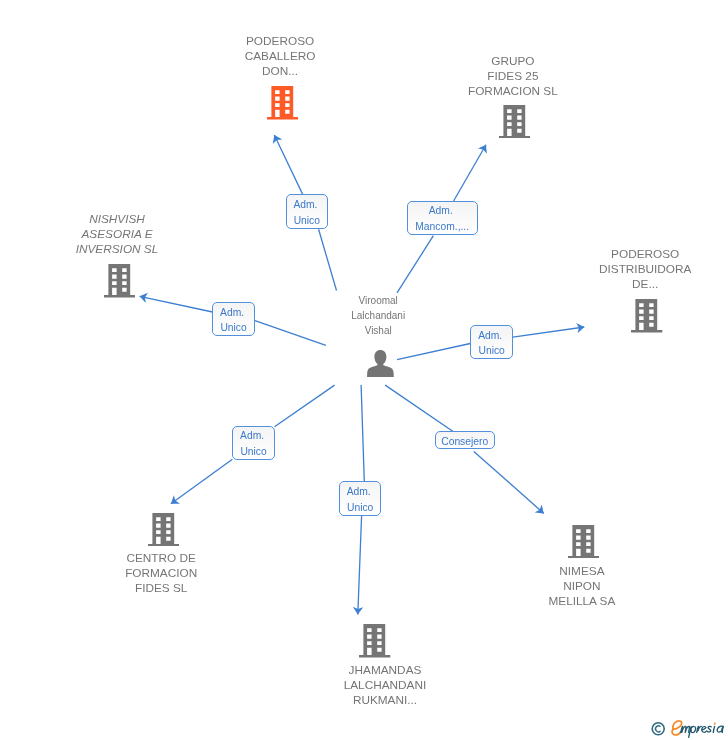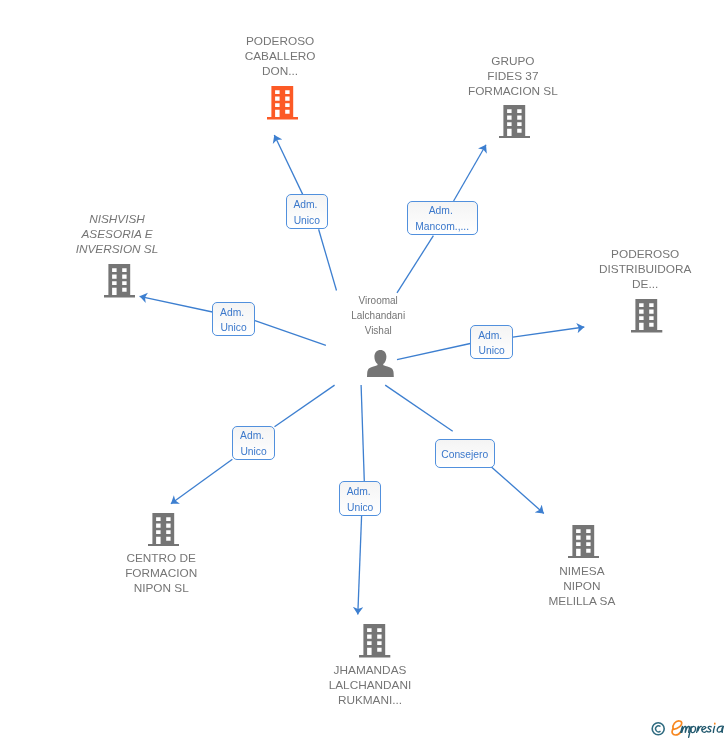--- a/index.html
+++ b/index.html
@@ -63,21 +63,21 @@
 DON...</div>
     <span class="bicon" style="left:250.5px;top:86.0px;">
       <svg width="31.3" height="33.5" viewBox="0 0 31.3 33.5" xmlns="http://www.w3.org/2000/svg">
           <use href="#bld" fill="#fc5a26"></use>
         </svg>
     </span>
   </div>
 
   <div class="node">
     <div class="nlabel" style="left:416.9px;top:54.2px;">GRUPO
-FIDES 37
+FIDES 25
 FORMACION SL</div>
     <span class="bicon" style="left:483.2px;top:104.9px;">
       <svg width="31.3" height="33.5" viewBox="0 0 31.3 33.5" xmlns="http://www.w3.org/2000/svg">
           <use href="#bld" fill="#757575"></use>
         </svg>
     </span>
   </div>
 
   <div class="node">
     <div class="nlabel" style="left:21.0px;top:212.2px;font-style:italic;">NISHVISH
@@ -102,30 +102,30 @@
   </div>
 
   <div class="node">
     <span class="bicon" style="left:131.7px;top:512.7px;">
       <svg width="31.3" height="33.5" viewBox="0 0 31.3 33.5" xmlns="http://www.w3.org/2000/svg">
           <use href="#bld" fill="#757575"></use>
         </svg>
     </span>
     <div class="nlabel" style="left:65.2px;top:551.4px;">CENTRO DE
 FORMACION
-NIPON SL</div>
+FIDES SL</div>
   </div>
 
   <div class="node">
     <span class="bicon" style="left:343.4px;top:624.3px;">
       <svg width="31.3" height="33.5" viewBox="0 0 31.3 33.5" xmlns="http://www.w3.org/2000/svg">
           <use href="#bld" fill="#757575"></use>
         </svg>
     </span>
-    <div class="nlabel" style="left:274px;top:663.0px;">JHAMANDAS
+    <div class="nlabel" style="left:289px;top:663.0px;">JHAMANDAS
 LALCHANDANI
 RUKMANI...</div>
   </div>
 
   <div class="node">
     <span class="bicon" style="left:552.2px;top:524.8px;">
       <svg width="31.3" height="33.5" viewBox="0 0 31.3 33.5" xmlns="http://www.w3.org/2000/svg">
           <use href="#bld" fill="#757575"></use>
         </svg>
     </span>
@@ -158,21 +158,21 @@
   <div class="edge-label" style="left:406.7px;top:200.6px;width:71px;height:34.5px;">Adm. 
 Mancom.,...</div>
   <div class="edge-label" style="left:212.3px;top:301.9px;width:42.5px;height:34.5px;">Adm. 
 Unico</div>
   <div class="edge-label" style="left:470.4px;top:324.9px;width:42.5px;height:34.5px;">Adm. 
 Unico</div>
   <div class="edge-label" style="left:232.3px;top:425.6px;width:42.5px;height:34.5px;">Adm. 
 Unico</div>
   <div class="edge-label" style="left:338.9px;top:481.3px;width:42.5px;height:34.5px;">Adm. 
 Unico</div>
-  <div class="edge-label" style="left:434.7px;top:431.3px;width:60px;height:29px;margin-top:8px;">Consejero</div>
+  <div class="edge-label" style="left:434.7px;top:431.3px;width:60px;height:18px;">Consejero</div>
 
   <div id="watermark">
     <svg width="78" height="27" viewBox="0 0 78 27" xmlns="http://www.w3.org/2000/svg">
       <g>
         <circle cx="8.2" cy="15.7" r="6.0" fill="none" stroke="#2f6b80" stroke-width="1.6"></circle>
         <path d="M10.5 13.5a3.0 3.0 0 1 0 0 4.6" fill="none" stroke="#2f6b80" stroke-width="1.4"></path>
       </g>
       <g fill="none" stroke="#f7871f" stroke-width="1.7" stroke-linecap="round">
         <path d="M23.0 16.0 C22.0 11.8 25.6 7.6 29.4 8.0 C32.4 8.3 32.5 11.3 29.8 13.6
                  C27.2 15.8 24.6 16.3 22.5 16.7 C21.4 19.6 22.5 22.0 25.3 22.0

